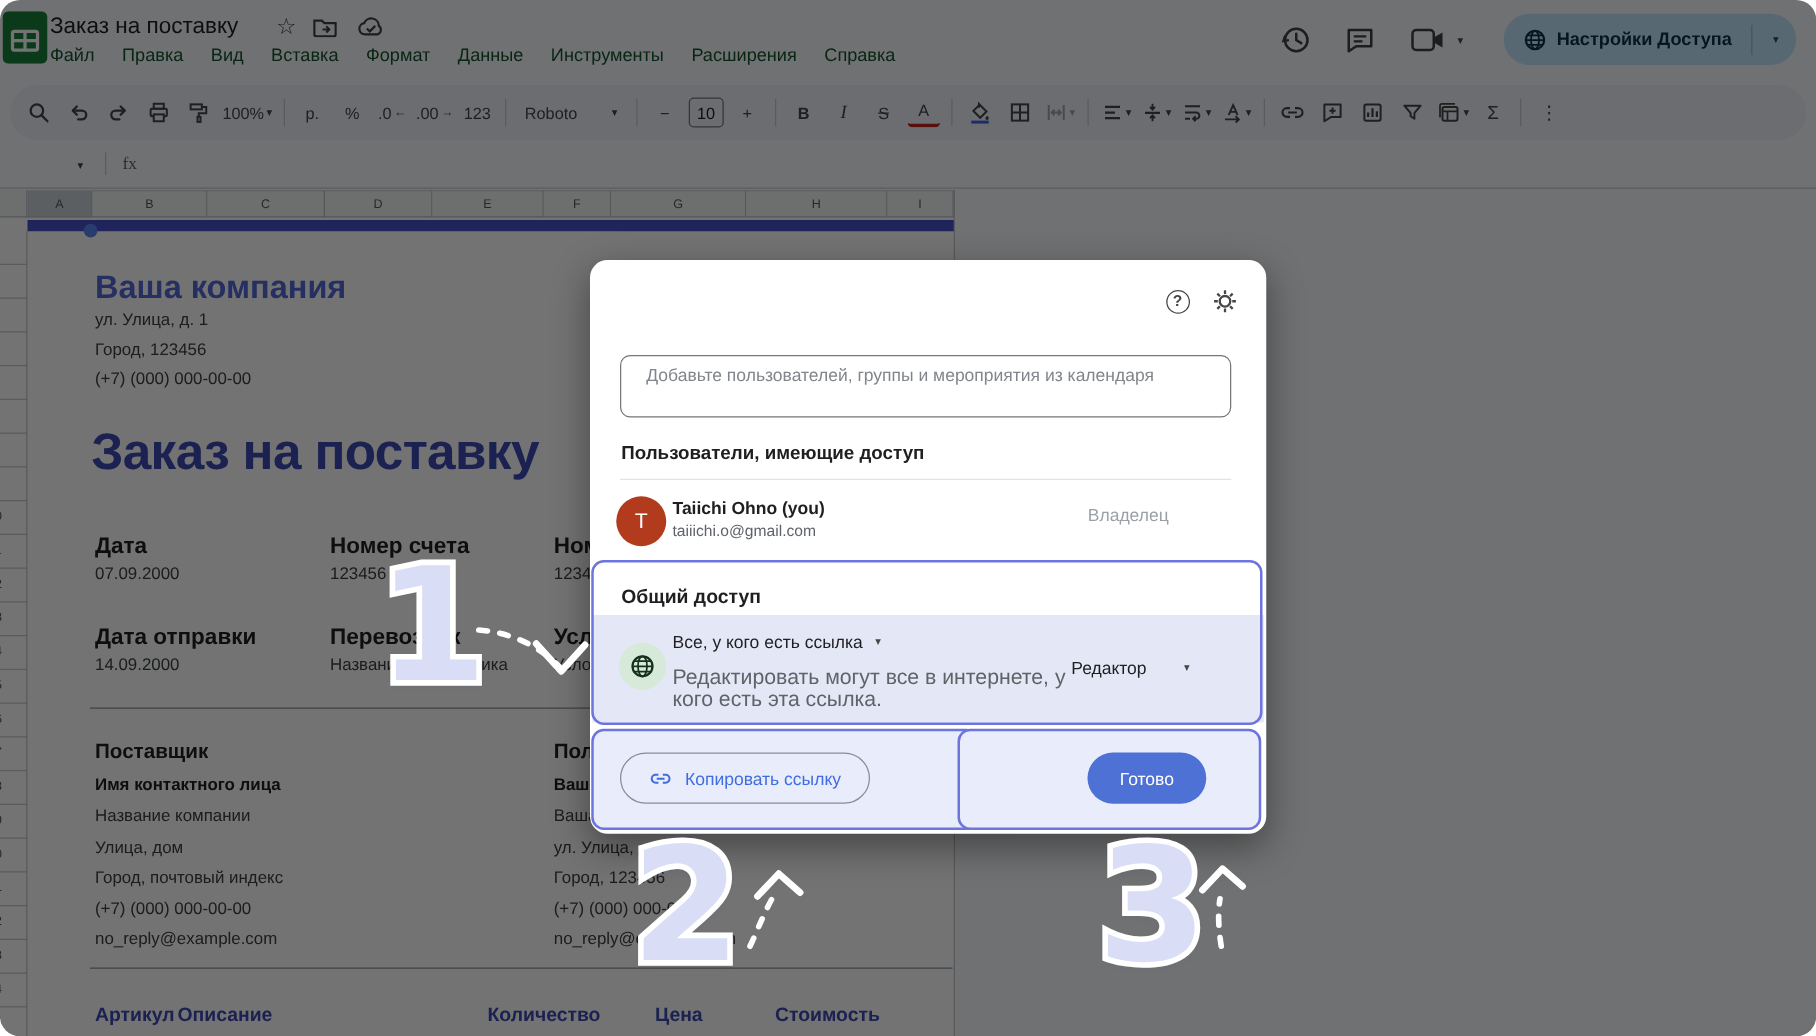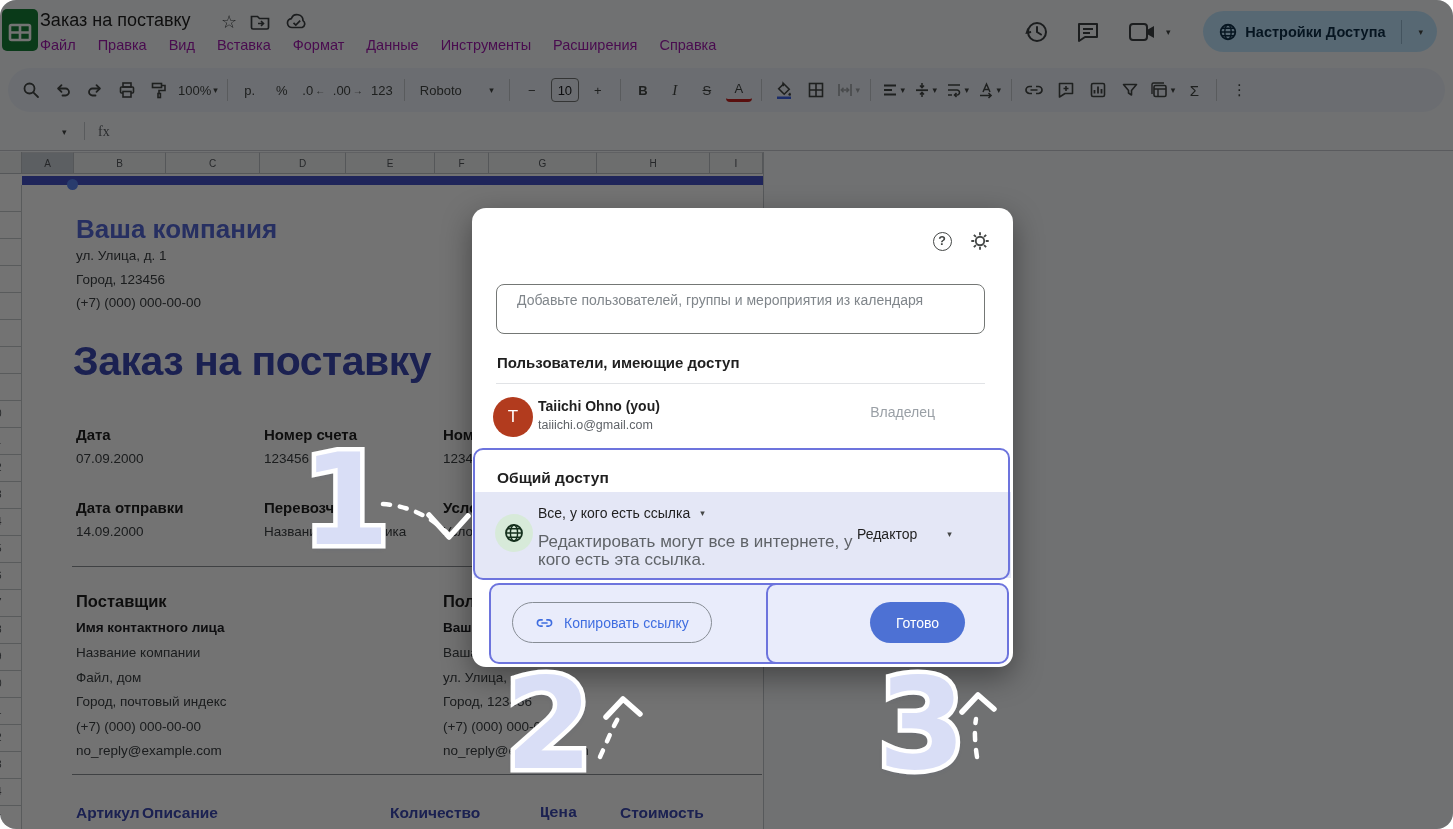--- a/index.html
+++ b/index.html
@@ -1,21 +1,21 @@
 <!DOCTYPE html>
 <html><head>
 <meta charset="utf-8">
 <style>
   html,body{margin:0;padding:0;background:#fff;}
   body{font-family:"Liberation Sans","DejaVu Sans",sans-serif;}
   .app{position:relative;width:1453px;height:829px;background:#f9fbfd;border-radius:16px;overflow:hidden;}
   .abs{position:absolute;}
   
   .doc-title{font-size:18px;color:#1f1f1f;}
-  .menubar{display:flex;gap:22px;font-size:14.5px;color:#a21caf;}
+  .menubar{display:flex;gap:22px;font-size:14.5px;color:#14532d;}
   .menubar div{cursor:default;}
   .tb{left:8px;top:68px;width:1437px;height:44px;background:#edf2fa;border-radius:22px;display:flex;align-items:center;gap:6px;padding:0 10px;box-sizing:border-box;}
   .tbi{min-width:26px;height:28px;display:flex;align-items:center;justify-content:center;color:#444746;font-size:13px;border-radius:4px;gap:2px;white-space:nowrap;}
   .sep{width:1px;height:22px;background:#c6cace;margin:0 3px;}
   .caret{font-size:9px;color:#444746;}
   .dim-item{opacity:.45;}
   .fontbox{border:1px solid #747775;border-radius:4px;width:26px;height:22px;display:flex;align-items:center;justify-content:center;font-size:13px;color:#202124;}
   .share-pill{right:16px;top:11px;height:41px;background:#c2e7ff;border-radius:21px;display:flex;align-items:center;padding:0 6px 0 16px;gap:8px;color:#0f3049;font-size:14.5px;font-weight:600;}
   .share-divider{width:1px;height:24px;background:rgba(15,48,73,.25);margin-left:8px;}
   
@@ -36,31 +36,31 @@
   .corner{left:0;top:152px;width:22px;height:22px;background:#f1f3f4;border-bottom:1px solid #bdc1c6;border-right:1px solid #bdc1c6;box-sizing:border-box;}
   .gutter{left:0;top:185px;width:22px;}
   .gutter .r{height:27px;box-sizing:border-box;border-bottom:1px solid #c6c9cc;border-right:1px solid #c6c9cc;position:relative;overflow:hidden;}
   .gutter .r span{position:absolute;left:-22px;width:36px;text-align:center;top:7px;font-size:10px;color:#54585c;}
   .band{left:22px;top:176px;width:741px;height:9px;background:#4653c8;}
   .handle{left:67px;top:179px;width:11px;height:11px;border-radius:50%;background:#5b86f2;}
   
   .s-company{left:76px;top:214px;font-size:26px;font-weight:600;color:#5668d8;}
   .s-addr{left:76px;top:244px;font-size:13.5px;color:#3c4043;line-height:23.5px;}
   .s-heading{left:73px;top:338px;font-size:41px;font-weight:800;color:#3c49b4;letter-spacing:-.5px;white-space:nowrap;}
-  .flabel{font-size:15px;font-weight:700;color:#1f1f1f;white-space:nowrap;}
+  .flabel{font-size:18px;font-weight:700;color:#1f1f1f;white-space:nowrap;}
   .fvalue{font-size:13.5px;color:#3c4043;white-space:nowrap;}
   .hr{height:1px;background:#8d9094;}
   .s-h2{font-size:16.5px;font-weight:700;color:#1f1f1f;white-space:nowrap;}
   .s-contact{font-size:13.5px;font-weight:700;color:#202124;white-space:nowrap;}
   .s-lines{font-size:13.5px;color:#3c4043;line-height:24.6px;white-space:nowrap;}
   .thead span{position:absolute;font-size:15.5px;font-weight:700;color:#3c49b4;white-space:nowrap;}
   .thead span:nth-of-type(1){left:76px;}
   .thead span:nth-of-type(2){left:142px;}
   .thead span:nth-of-type(3){left:390px;}
-  .thead span:nth-of-type(4){left:540px;font-family:Liberation Mono, monospace;}
+  .thead span:nth-of-type(4){left:524px;}
   .thead span:nth-of-type(5){left:620px;}
   
   .dim{left:0;top:0;right:0;bottom:0;background:rgba(0,0,0,0.55);z-index:10;}
   
   .dialog{left:472px;top:208px;width:541px;height:459px;background:#fff;border-radius:14px;z-index:20;box-shadow:0 10px 30px rgba(0,0,0,.4);}
   .dlg-title{left:25px;top:24px;font-size:20px;color:#1f1f1f;}
   .iconbtn{width:30px;height:30px;display:flex;align-items:center;justify-content:center;border-radius:50%;}
   .qmark{width:19px;height:19px;border:1.6px solid #444746;border-radius:50%;display:flex;align-items:center;justify-content:center;font-size:12.5px;color:#444746;font-weight:600;box-sizing:border-box;}
   .dlg-input{left:24px;top:76px;width:489px;height:50px;border:1px solid #747775;border-radius:8px;box-sizing:border-box;padding:5px 30px 0 20px;font-size:14px;color:#80868b;line-height:21px;}
   .dlg-sect{left:25px;top:146px;font-size:15px;font-weight:600;color:#1f1f1f;}
@@ -427,21 +427,21 @@
   <div class="abs flabel" style="left:443px;top:499px;">Условия</div>
   <div class="abs fvalue" style="left:443px;top:524px;">Условия</div>
 
   <div class="abs hr" style="left:72px;top:566px;width:690px;"></div>
 
   <div class="abs s-h2" style="left:76px;top:592px;">Поставщик</div>
   <div class="abs s-contact" style="left:76px;top:620px;">Имя контактного лица</div>
   <div class="abs s-lines" style="left:76px;top:641px;">
 
   <div>Название компании</div>
-      <div>Файл, дом</div>
+      <div>Улица, дом</div>
       <div>Город, почтовый индекс</div>
       <div>(+7) (000) 000-00-00</div>
       <div>no_reply@example.com</div>
     </div>
 
   <div class="abs s-h2" style="left:443px;top:592px;">Получатель</div>
   <div class="abs s-contact" style="left:443px;top:620px;">Ваше имя</div>
   <div class="abs s-lines" style="left:443px;top:641px;">
 
   <div>Ваша компания</div>
@@ -500,21 +500,21 @@
       <span class="caret">▾</span>
     </div>
     <div class="abs ga-desc">Редактировать могут все в интернете, у кого есть эта ссылка.</div>
     <div class="abs ga-role">
       <span>Редактор</span>
       <span class="caret">▾</span>
     </div>
 
     <div class="annbox" style="left:1px;top:240px;width:537px;height:132px;"></div>
 
-    <div class="annbox fill-box" style="left:17px;top:375px;width:310px;height:81px;">
+    <div class="annbox fill-box" style="left:1px;top:375px;width:310px;height:81px;">
       <div class="copy-btn">
         <svg class="ic" width="19" height="16" viewBox="0 0 20 18">
             <path d="M8 5.5H5.5a3.5 3.5 0 0 0 0 7H8M12 5.5h2.5a3.5 3.5 0 0 1 0 7H12M6.5 9h7" fill="none" stroke="#3f6de0" stroke-width="1.8"></path>
           </svg>
         <span>Копировать ссылку</span>
       </div>
     </div>
     <div class="annbox fill-box" style="left:294px;top:375px;width:243px;height:81px;">
       <div class="done-btn">
           <span>Готово</span>

